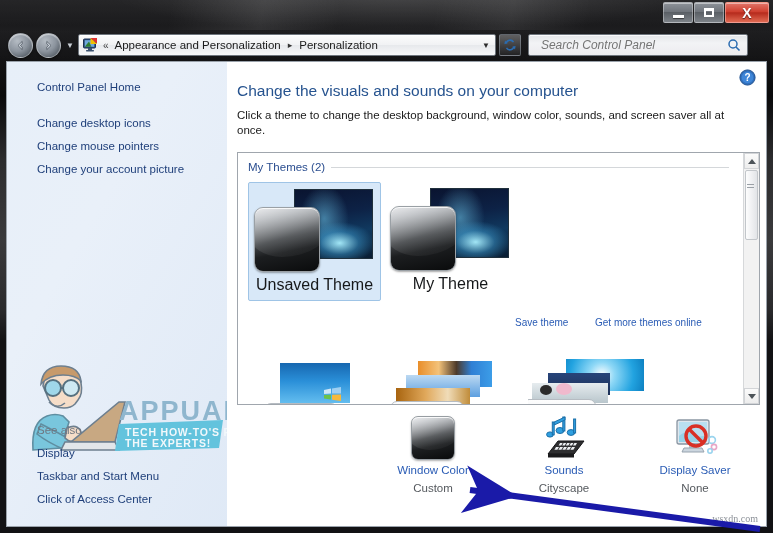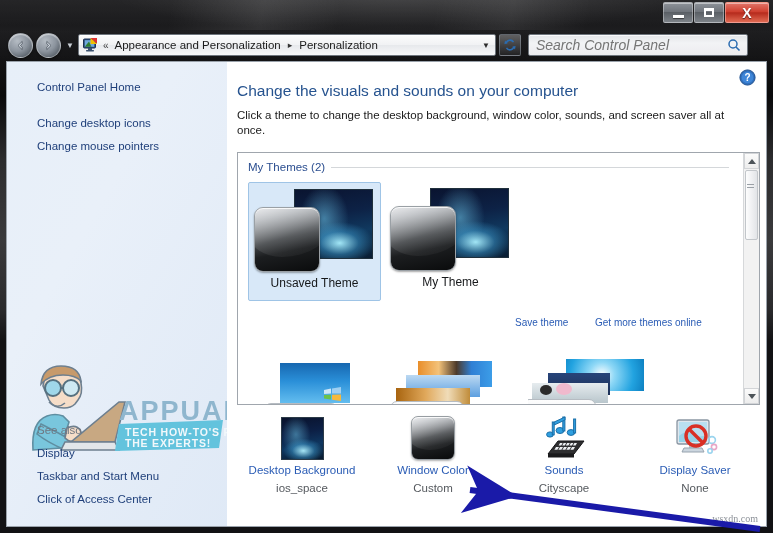--- a/index.html
+++ b/index.html
@@ -101,22 +101,22 @@
   }
   .searchbox{
     margin-left:7px; width:220px; height:22px;
     background:linear-gradient(180deg,#e3e5e8 0%, #f2f3f5 40%, #ececef 100%);
     border:1px solid #6e757d; border-radius:2px;
     display:flex; align-items:center;
     box-shadow: inset 0 1px 0 rgba(255,255,255,.8);
   }
   .searchbox input{
     border:0; outline:0; background:transparent;
-    font-family:"Liberation Sans",sans-serif; font-size:14px;
-    font-style:italic; color:#6d7278; padding-left:7px; flex:1; width:10px;
+    font-family:"Liberation Sans",sans-serif; font-size:12px;
+    font-style:italic; color:#6d7278; padding-left:12px; flex:1; width:10px;
   }
   .search-icon{ margin-right:6px; }
 
   
   .client{
     position:absolute; left:6px; top:61px; width:761px; height:466px;
     background:#fff;
     border:1px solid #9aa2ab;
     overflow:hidden;
   }
@@ -182,21 +182,21 @@
     background:
       linear-gradient(168deg, #d8dade 0%, #a9adb2 16%, #44474a 48%, #1c1e20 66%, #0a0b0c 100%);
     box-shadow: inset 0 1px 0 rgba(255,255,255,.8), 0 1px 2px rgba(0,0,0,.35);
     overflow:hidden;
   }
   .thumb-glass::after{
     content:""; position:absolute; left:-10%; top:-14%; width:130%; height:92%;
     border-radius:0 0 70% 46%;
     background:linear-gradient(160deg, rgba(255,255,255,.55), rgba(255,255,255,.10) 58%, rgba(255,255,255,0));
   }
-  .theme-name{ font-size:12px; color:#16181a; margin-top:3px; white-space:nowrap; }
+  .theme-name{ font-size:16px; color:#16181a; margin-top:3px; white-space:nowrap; }
 
   .panel-link{
     position:absolute; font-size:10px; color:#2a5cb5; cursor:pointer; white-space:nowrap;
   }
 
   .aero-thumb{
     position:absolute; width:92px; height:48px; overflow:hidden;
   }
   .aero-card{
     position:absolute; left:6px; bottom:-14px; width:74px; height:22px;
@@ -330,20 +330,21 @@
     </div>
   </div>
 
   <div class="client">
 
     <div class="sidebar">
       <div class="sidelink" style="top:19px;">Control Panel Home</div>
 
       <div class="sidelink" style="top:55px;">Change desktop icons</div>
       <div class="sidelink" style="top:78px;">Change mouse pointers</div>
+      <div class="sidelink" style="top:101px;">Change your account picture</div>
 
       <div class="watermark">
         <svg width="215" height="100" viewBox="0 0 215 100">
 
           <path d="M28 28 q2-16 18-17 q17-1 20 14 q2 11-3 17 l-3 4 q-4 4-11 4 q-11 0-15-8 z" fill="#f5ddc8" stroke="#6d7f8f" stroke-width="1.6"></path>
 
           <path d="M26 26 q2-18 20-18 q18 0 20 15 q-6-6-18-6 q-14 0-22 9 z" fill="#c79a6b" stroke="#6d7f8f" stroke-width="1.6"></path>
 
           <circle cx="38" cy="30" r="8" fill="#9fd7ea" stroke="#55707f" stroke-width="2"></circle>
           <circle cx="56" cy="30" r="8" fill="#cfe9f2" stroke="#55707f" stroke-width="2"></circle>
@@ -453,27 +454,20 @@
             <span class="tri tri-up"></span>
           </div>
           <div class="sb-thumb"></div>
           <div class="sb-grip"></div>
           <div class="sb-btn" style="bottom:0;">
             <span class="tri tri-dn"></span>
           </div>
         </div>
       </div>
 
-      <div class="bottom-item" style="left:5px; top:350px;">
-        <div class="bi-icon">
-          <div class="ico-wall"></div>
-        </div>
-        <div class="bi-label">Desktop Background</div>
-        <div class="bi-value">ios_space</div>
-      </div>
 
       <div class="bottom-item" style="left:136px; top:350px;">
         <div class="bi-icon">
           <div class="ico-glass"></div>
         </div>
         <div class="bi-label">Window Color</div>
         <div class="bi-value">Custom</div>
       </div>
 
       <div class="bottom-item" style="left:267px; top:350px;">

